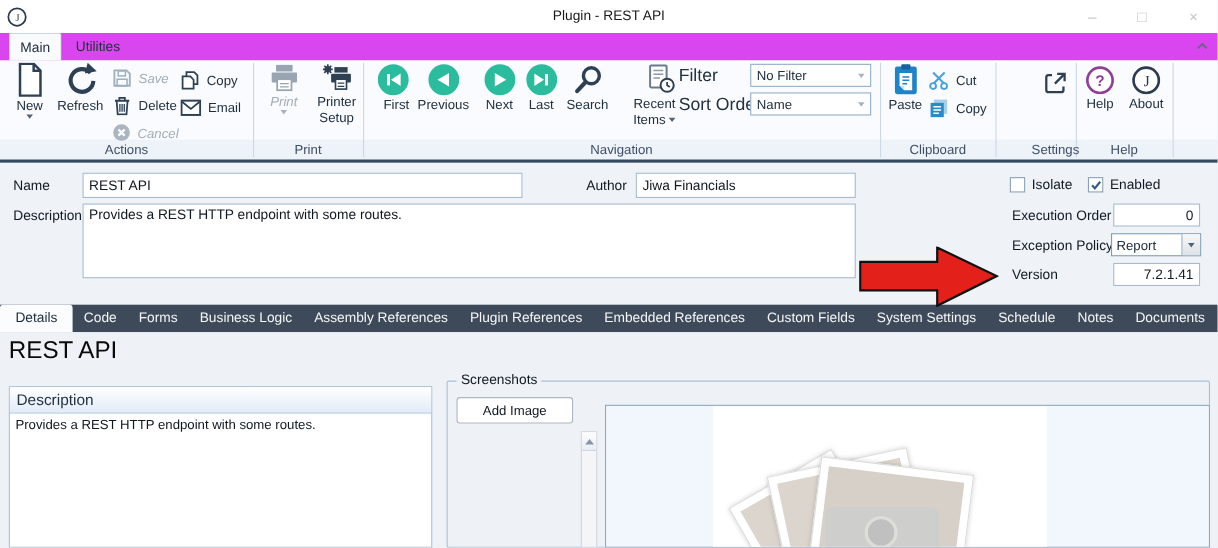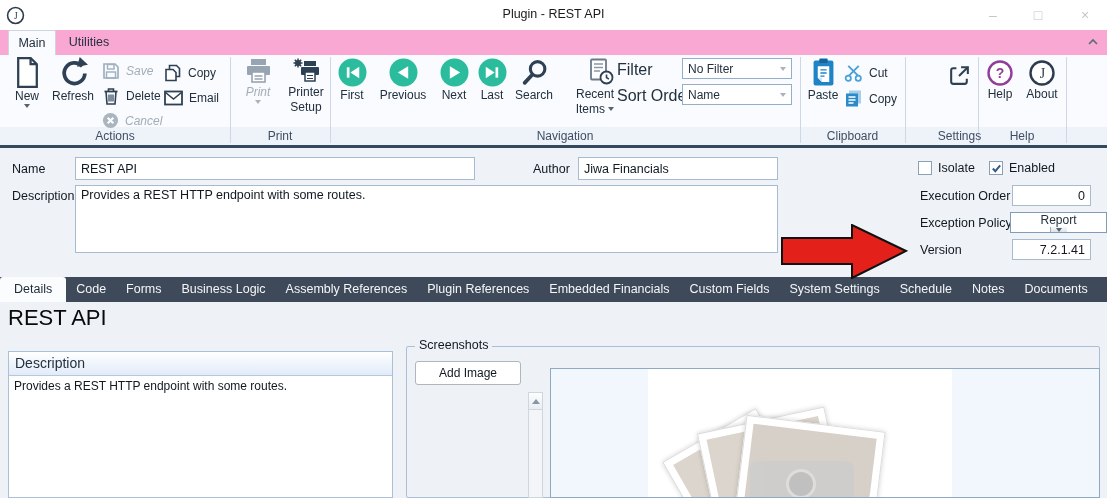--- a/index.html
+++ b/index.html
@@ -6,21 +6,21 @@
   html,body { width:1107px; height:498px; }
   body { position:relative; overflow:hidden; font-family:"Liberation Sans",sans-serif; background:#eef2f7; color:#22303e; }
   .abs { position:absolute; }
 
   
   .titlebar { left:0; top:0; width:1107px; height:30px; background:#ffffff; }
   .title-text { left:0; top:7px; width:1107px; text-align:center; font-size:12.5px; color:#1a1a1a; }
   .win-btn { top:5px; width:30px; height:20px; text-align:center; font-size:14px; color:#c2c7cc; line-height:20px; cursor:default; }
 
   
-  .ribbon-tabrow { left:0; top:30px; width:1107px; height:25px; background:#f9a8d4; }
+  .ribbon-tabrow { left:0; top:30px; width:1107px; height:25px; background:#d946ef; }
   .rtab { top:0; height:25px; line-height:25px; text-align:center; font-size:12.5px; color:#22303e; }
   .rtab.active { background:#f9fbfe; border:1px solid #cdd6e0; border-bottom:none; border-radius:2px 2px 0 0; }
   .collapse-btn { left:1084px; top:3px; width:18px; height:18px; }
 
   
   .ribbon-body { left:0; top:55px; width:1107px; height:90px; background:#f9fbfe; }
   .label-strip { left:0; top:72px; width:1107px; height:18px; background:#eef3f9; }
   .rsep { top:2px; width:1px; height:86px; background:#ccd8e6; }
   .rgroup-label { top:74px; height:16px; text-align:center; font-size:12px; color:#3f4e63; }
   .bigbtn { display:flex; flex-direction:column; align-items:center; gap:1px; font-size:12px; color:#22303e; cursor:default; }
@@ -203,21 +203,21 @@
             <path d="M15 17.5 h6 M15 20.5 h6" stroke="#2e4154" stroke-width="1.2"></path>
           </svg>
         </span>
       <span class="lbl">Printer</span>
       <span class="lbl">Setup</span>
     </div>
     <div class="abs rgroup-label" style="left:0;width:100px;">Print</div>
   </div>
 
   <div class="abs" style="left:330px;top:0;width:470px;height:90px;">
-    <div class="abs bigbtn" style="left:2px;top:3px;width:40px;">
+    <div class="abs bigbtn" style="left:2px;top:3px;width:40px;align-items:flex-end;">
       <span>
           <svg width="29" height="29" viewBox="0 0 28 28">
             <circle cx="14" cy="14" r="13.5" fill="#2abc9d"></circle>
             <rect x="8.5" y="9" width="2.6" height="10" fill="#fff"></rect>
             <polygon points="20.5,8.5 20.5,19.5 12,14" fill="#fff"></polygon>
           </svg>
         </span>
       <span class="lbl">First</span>
     </div>
     <div class="abs bigbtn" style="left:44px;top:3px;width:58px;">
@@ -375,21 +375,21 @@
           <path d="M2 6 L4.7 9 L10 2.5" fill="none" stroke="#355a8e" stroke-width="2.2"></path>
         </svg>
       </span>
     <span>Enabled</span>
   </div>
 
   <div class="abs flabel" style="left:920px;top:41px;">Execution Order</div>
   <input class="tinput num" style="left: 1012px; top: 37px; width: 79px; height: 21px;" value="0">
 
   <div class="abs flabel" style="left:920px;top:68px;">Exception Policy</div>
-  <div class="dropdown" style="left:1010px;top:64px;width:97px;flex-direction:column;">
+  <div class="dropdown" style="left:1010px;top:64px;width:82px;">
     <span class="txt">Report</span>
     <span class="btn">
         <span class="caret"></span>
       </span>
   </div>
 
   <div class="abs flabel" style="left:920px;top:95px;">Version</div>
   <input class="tinput num" style="left: 1012px; top: 91px; width: 79px; height: 21px;" value="7.2.1.41">
 
   <span class="abs" style="left:781px;top:76px;z-index:6;">
@@ -399,21 +399,21 @@
   </span>
 </div>
 
 <div class="abs tabstrip">
   <span class="dtab active">Details</span>
   <span class="dtab">Code</span>
   <span class="dtab">Forms</span>
   <span class="dtab">Business Logic</span>
   <span class="dtab">Assembly References</span>
   <span class="dtab">Plugin References</span>
-  <span class="dtab">Embedded Financials</span>
+  <span class="dtab">Embedded References</span>
   <span class="dtab">Custom Fields</span>
   <span class="dtab">System Settings</span>
   <span class="dtab">Schedule</span>
   <span class="dtab">Notes</span>
   <span class="dtab">Documents</span>
 </div>
 
 <div class="abs content">
   <div class="abs heading">REST API</div>
 

